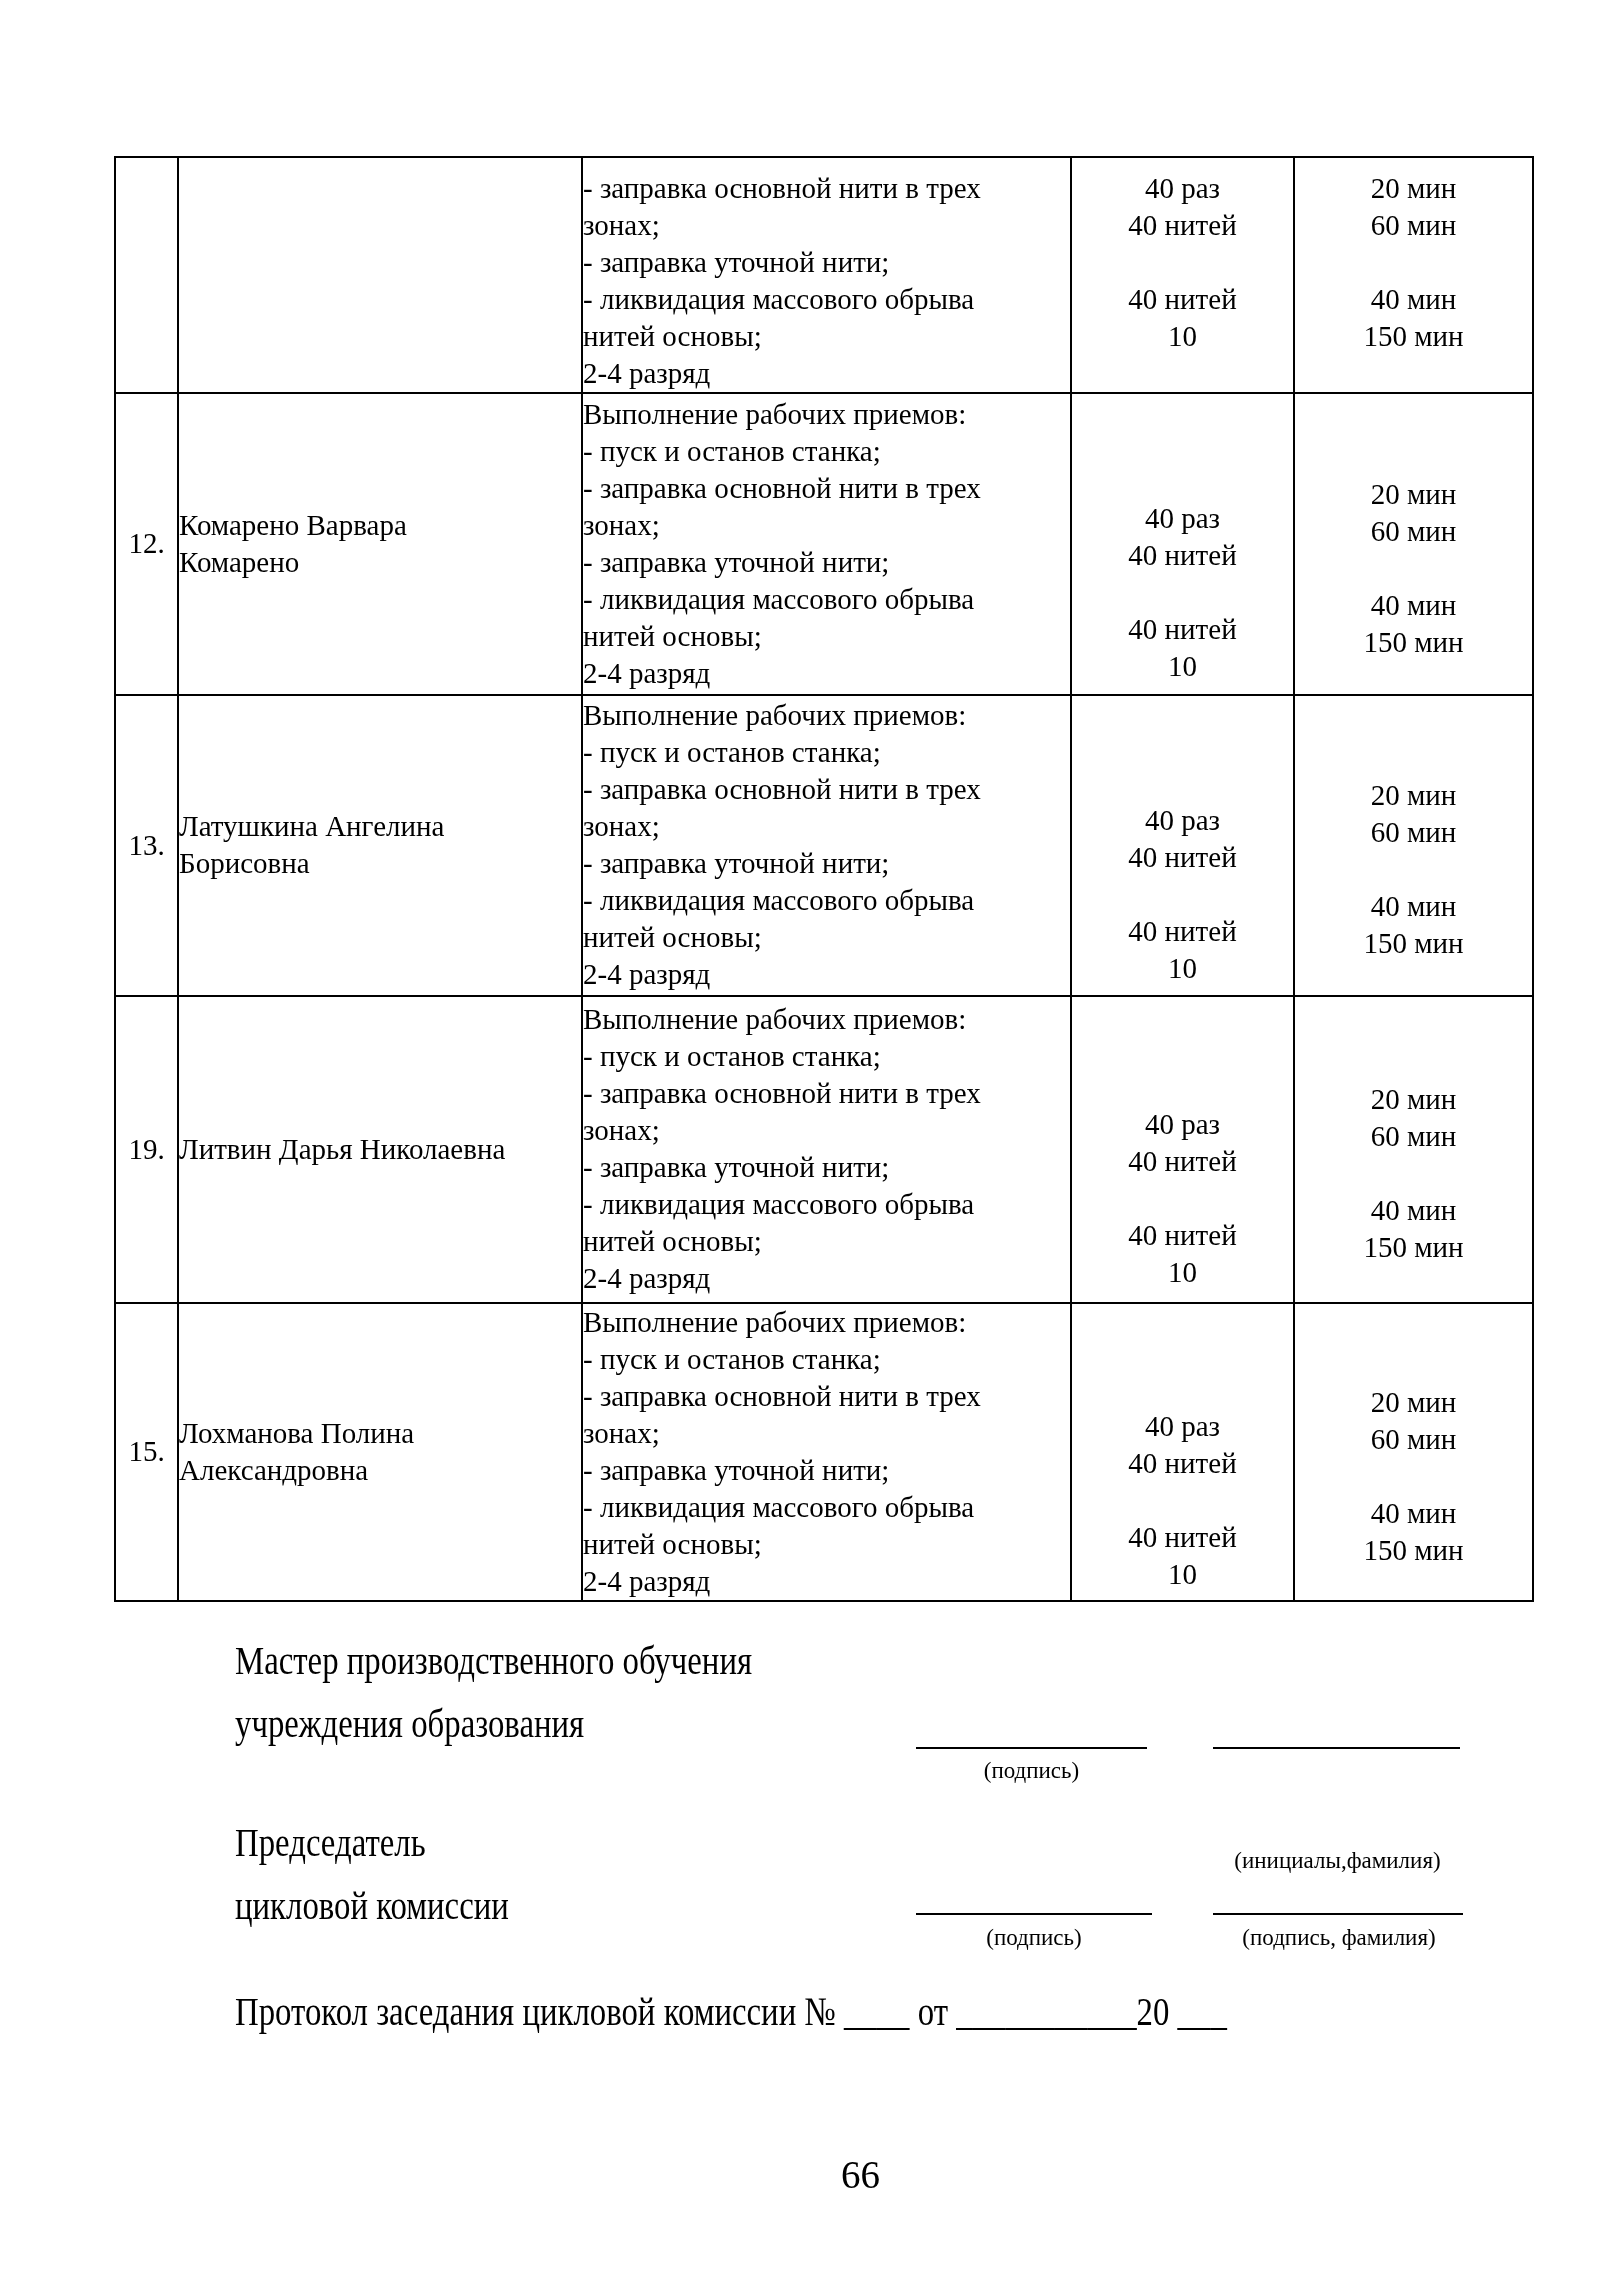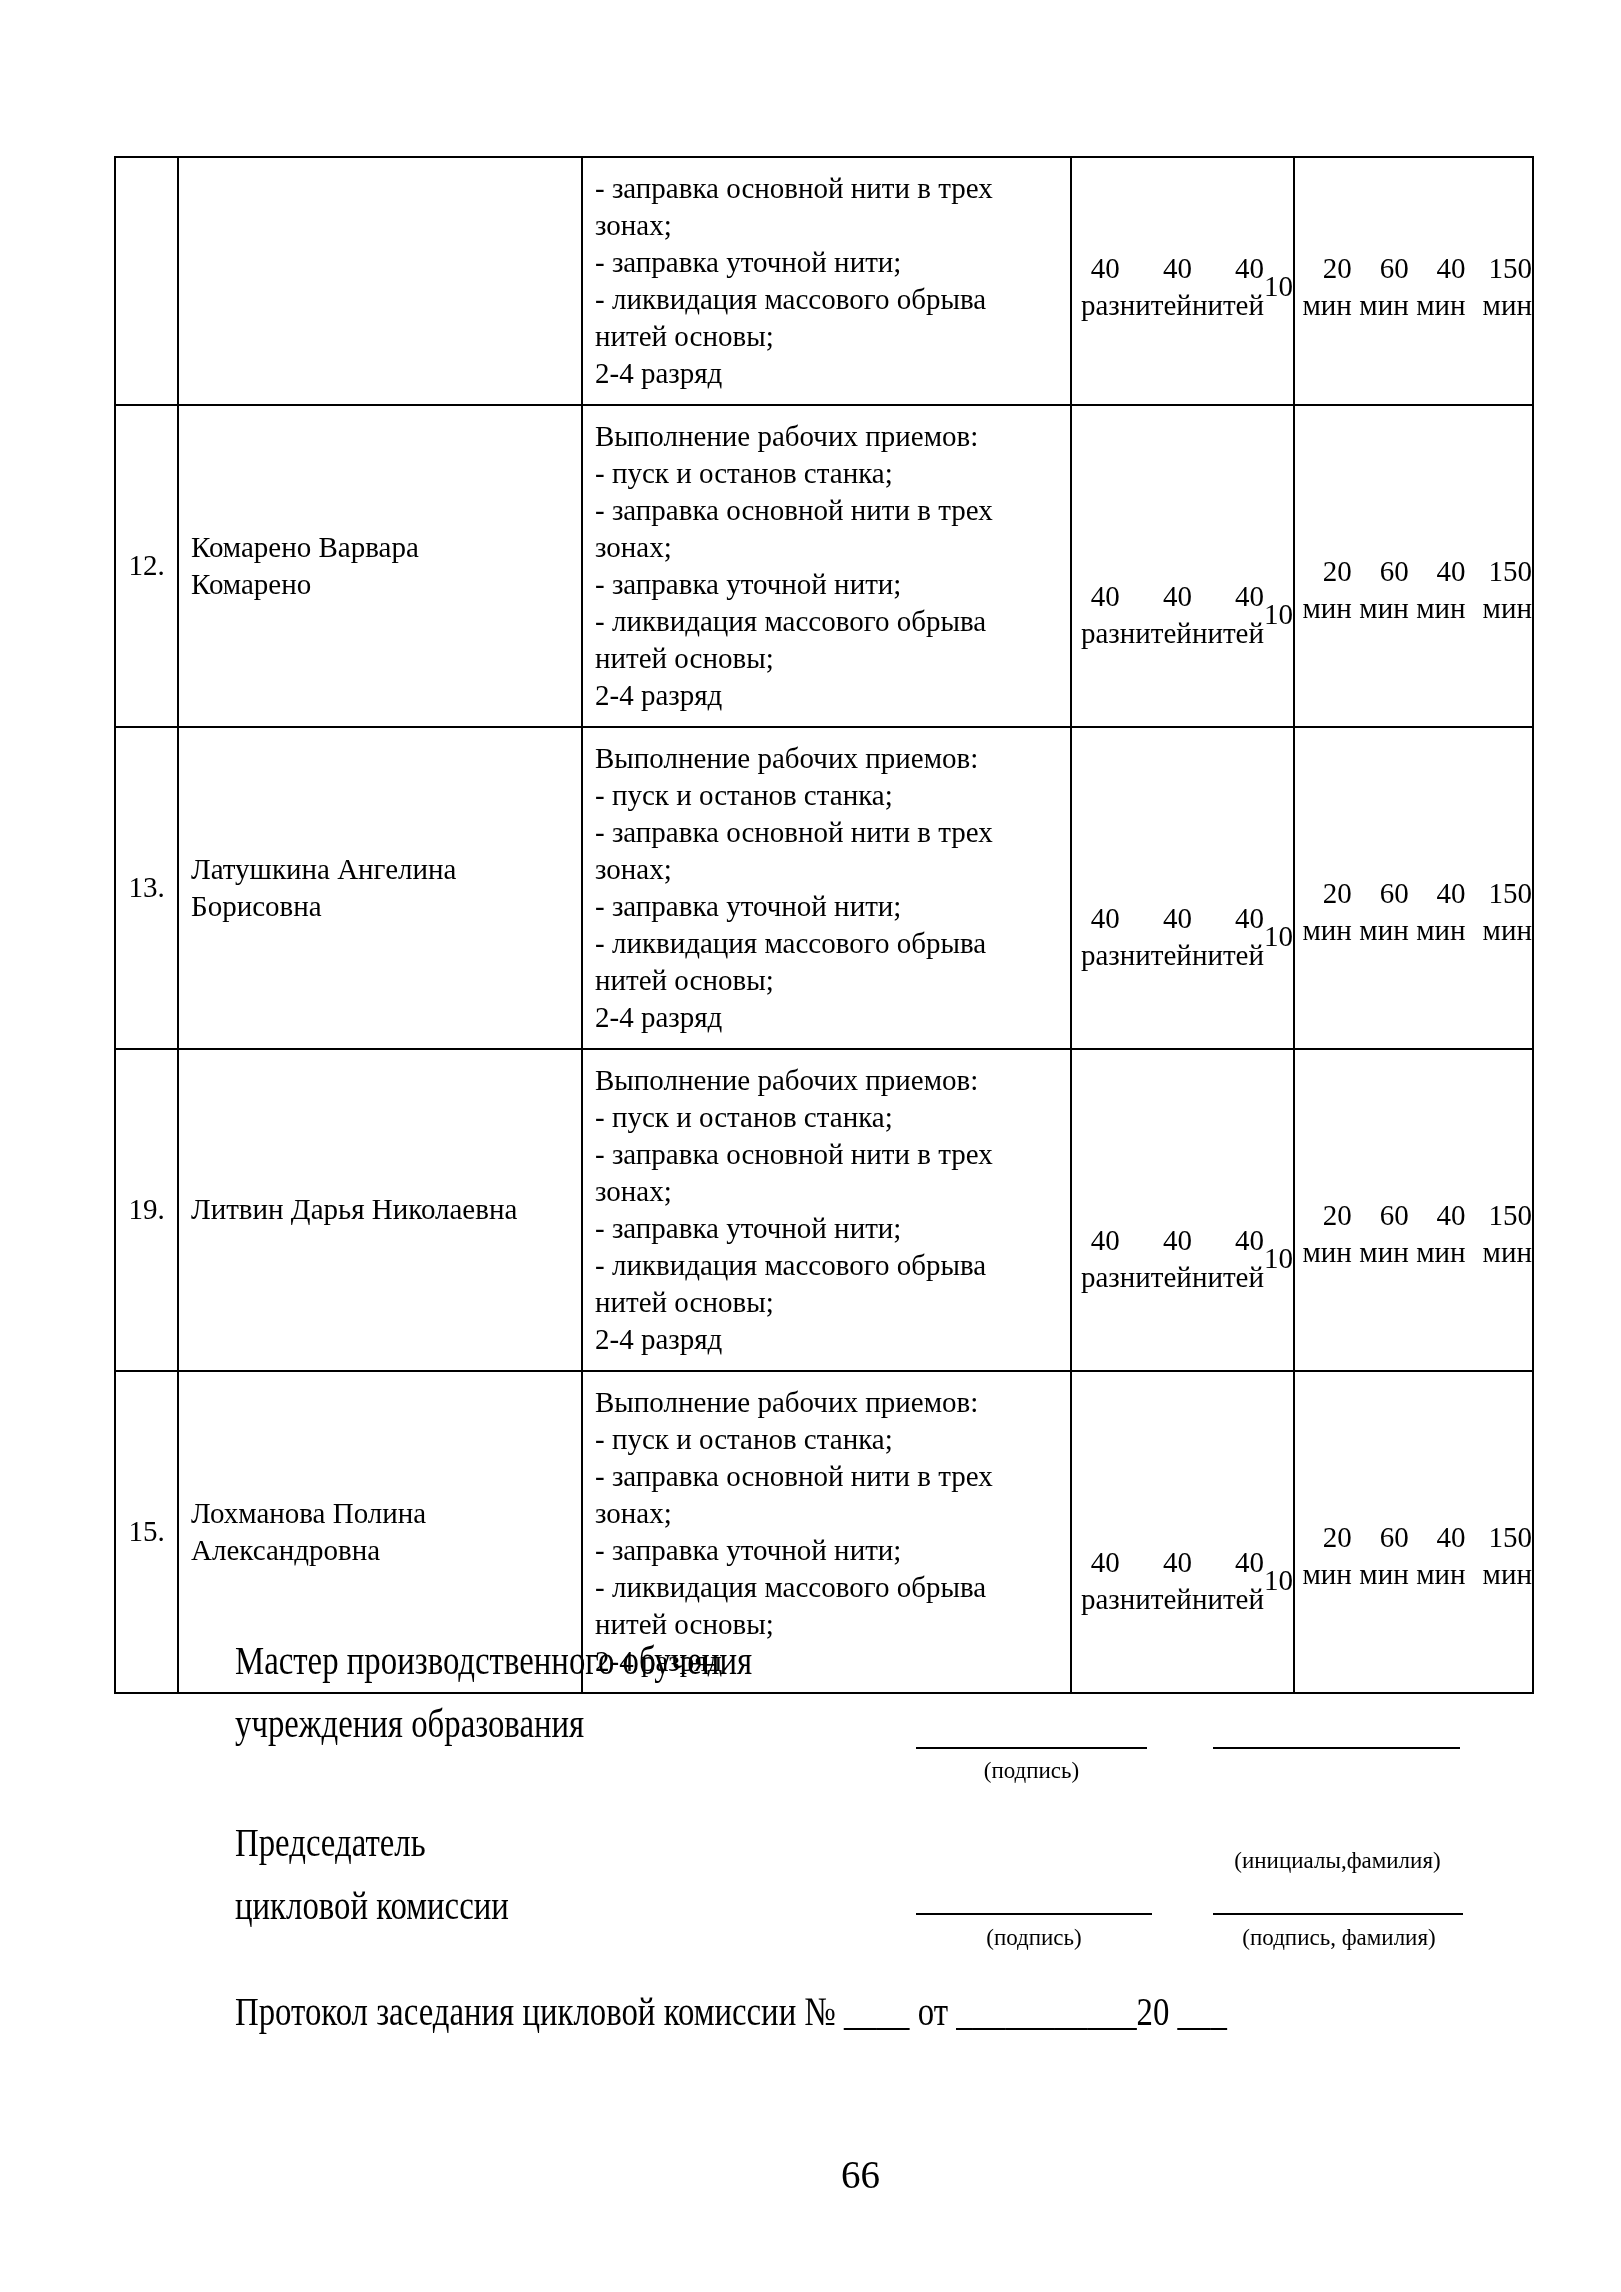--- a/index.html
+++ b/index.html
@@ -7,32 +7,32 @@
     position:relative;width:1621px;height:2293px;background:#ffffff;
     font-family:"Liberation Serif","DejaVu Serif",serif;color:#000;
     margin:0 auto;overflow:hidden;
   }
   
   table.sched{
     position:absolute;left:114px;top:156px;width:1418px;
     border-collapse:collapse;table-layout:fixed;
   }
   table.sched td{
-    border:2px solid #000;padding:12px;
+    border:2px solid #000;padding:0;
     font-size:29px;line-height:37px;vertical-align:middle;
   }
   col.c1{width:63px}col.c2{width:404px}col.c3{width:489px}col.c4{width:223px}col.c5{width:239px}
   tr.r0{height:226px}tr.r1{height:302px}tr.r2{height:301px}tr.r3{height:307px}tr.r4{height:296px}
   td.c-num{text-align:center;}
   td.c-name{padding-left:11.8px;}
   td.c-desc{vertical-align:top;padding:2px 3.9px 0 9.8px;}
   tr.r0 td.c-desc{padding-top:11.8px;}
   td.c-qty,td.c-time{position:relative;}
   .cellfill{
-    position:absolute;inset:0;display:flex;flex-direction:row;
+    position:absolute;inset:0;display:flex;flex-direction:column;
     align-items:center;text-align:right;
   }
   .mid .cellfill{justify-content:center;}
   .mid .fill-qty{padding-top:98px;}
   .mid .fill-time{padding-top:49px;}
   .top .cellfill{justify-content:flex-start;padding-top:11.8px;}
   .gap{height:37px;}
   .task-line{white-space:nowrap;}
   
   .big{

